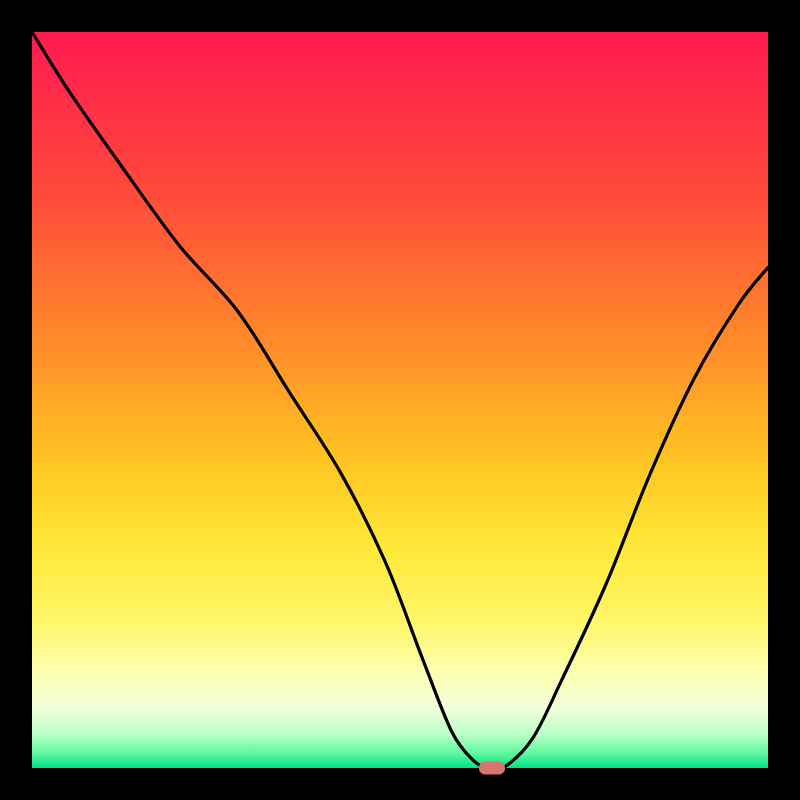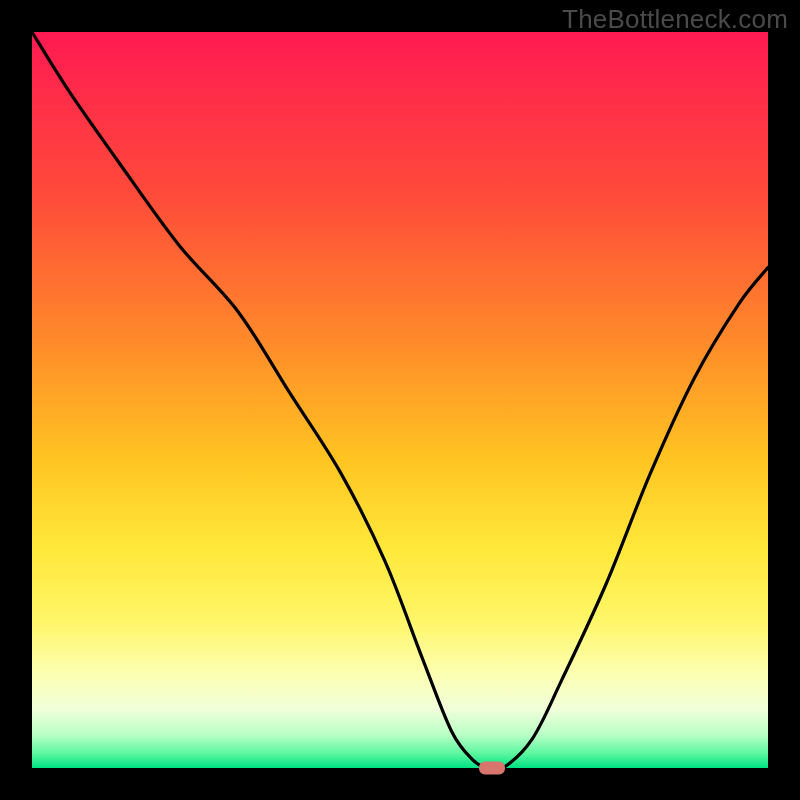--- a/index.html
+++ b/index.html
@@ -53,14 +53,13 @@
 
     <rect x="0" y="0" width="800" height="800" fill="#000"></rect>
 
     <rect id="plot-area" x="32" y="32" width="736" height="736" fill="url(#bg-grad)"></rect>
 
     <path id="curve-path" fill="none" stroke="#000000" stroke-width="3.2" stroke-linejoin="round" stroke-linecap="round" d="M 32 32 C 38.13333333333333 41.81333333333333, 54.08000000000001 68.8, 68.80000000000001 90.88 C 83.52000000000001 112.96, 101.91999999999999 138.72, 120.32 164.48000000000002 C 138.72 190.24000000000004, 159.57333333333335 220.90666666666672, 179.20000000000002 245.44000000000005 C 198.82666666666668 269.97333333333336, 219.68 287.1466666666667, 238.08 311.68 C 256.48 336.2133333333333, 272.4266666666666 365.6533333333333, 289.59999999999997 392.64 C 306.7733333333333 419.62666666666667, 325.17333333333335 445.38666666666666, 341.12 473.59999999999997 C 357.06666666666666 501.8133333333333, 371.78666666666663 531.2533333333333, 385.28 561.92 C 398.7733333333333 592.5866666666666, 411.04 629.3866666666667, 422.08000000000004 657.6 C 433.12000000000006 685.8133333333334, 442.93333333333334 714.0266666666668, 451.52 731.2 C 460.1066666666666 748.3733333333333, 467.46666666666664 754.5066666666667, 473.59999999999997 760.64 C 479.7333333333333 766.7733333333333, 483.4133333333333 766.7733333333333, 488.32 768 C 493.2266666666667 769.2266666666667, 495.68 772.9066666666666, 503.04 768 C 510.40000000000003 763.0933333333334, 522.6666666666667 753.28, 532.48 738.56 C 542.2933333333333 723.8399999999999, 549.6533333333333 705.44, 561.92 679.6800000000001 C 574.1866666666666 653.9200000000001, 591.36 618.3466666666667, 606.08 584 C 620.8000000000001 549.6533333333333, 635.52 507.94666666666666, 650.24 473.59999999999997 C 664.96 439.2533333333333, 679.68 406.13333333333327, 694.4 377.91999999999996 C 709.12 349.70666666666665, 726.2933333333333 322.71999999999997, 738.56 304.32 C 750.8266666666666 285.92, 763.0933333333334 273.6533333333333, 768 267.52"></path>
 
     <rect id="marker" rx="6" ry="6" width="26" height="13" x="479" y="761.5" fill="#d8766e"></rect>
   </svg>
 
-  <div class="watermark">TheBottleneck.com</div>
 </div>
 
 </body></html>

